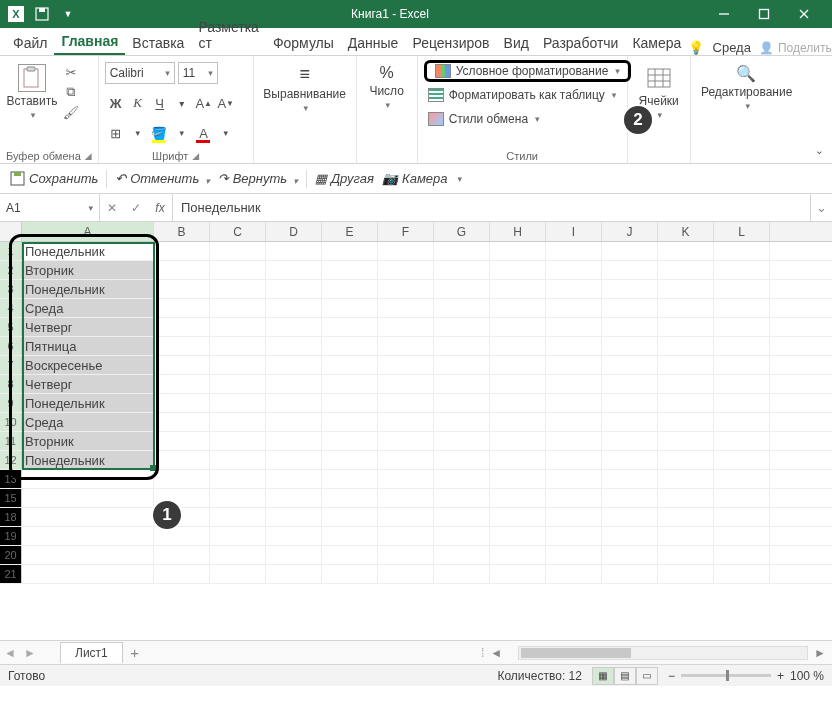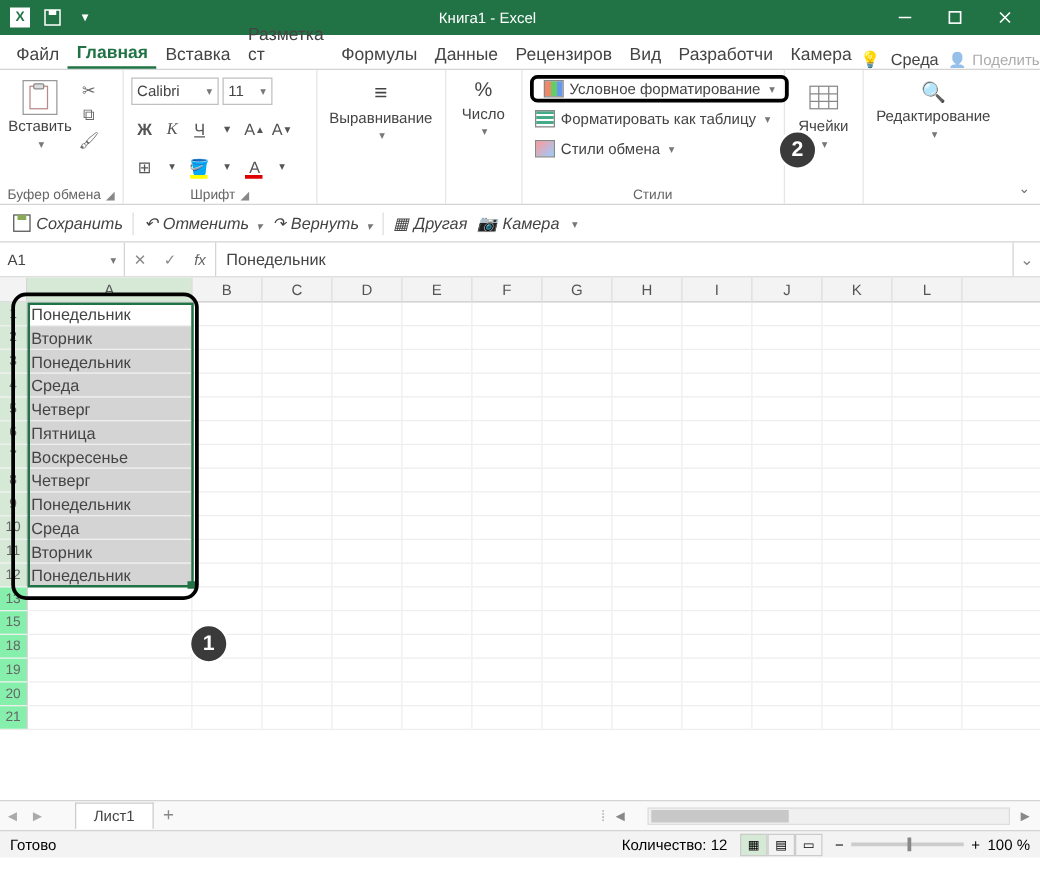--- a/index.html
+++ b/index.html
@@ -74,21 +74,21 @@
 
 
 .grid-wrap { position: relative; height: 418px; overflow: hidden; }
 .col-headers { display: flex; height: 20px; background: #f3f3f3; border-bottom: 1px solid #ccc; }
 .corner { width: 22px; border-right: 1px solid #ccc; background: #f3f3f3; }
 .col-h { border-right: 1px solid #ddd; text-align: center; font-size: 12px; color: #555; line-height: 20px; }
 .col-h.A { width: 132px; background: #d6e9d6; }
 .col-h.other { width: 56px; }
 .rows { }
 .row { display: flex; height: 19px; border-bottom: 1px solid #eee; }
-.row-h { width: 22px; background: #86efac; border-right: 1px solid #ccc; text-align: center; font-size: 11px; color: #666; line-height: 19px; }
+.row-h { width: 22px; background: #000000; border-right: 1px solid #ccc; text-align: center; font-size: 11px; color: #666; line-height: 19px; }
 .row-h.sel { background: #d6e9d6; }
 .cell { border-right: 1px solid #eee; font-size: 13px; padding: 0 3px; line-height: 19px; overflow: hidden; white-space: nowrap; }
 .cell.A { width: 132px; }
 .cell.oth { width: 56px; }
 .cell.selected { background: #d4d4d4; }
 .cell.active { background: #fff; }
 .selection-box { position: absolute; left: 22px; top: 20px; width: 133px; height: 228px; border: 2px solid #217346; pointer-events: none; }
 .selection-handle { position: absolute; right: -3px; bottom: -3px; width: 6px; height: 6px; background: #217346; }
 
 
@@ -100,21 +100,21 @@
 
 .sheet-tabs { height: 24px; display: flex; align-items: center; border-top: 1px solid #d4d4d4; background: #f9f9f9; font-size: 12px; }
 .sheet-tabs .nav { width: 20px; text-align: center; color: #aaa; }
 .sheet-tabs .sheet { padding: 3px 14px; background: #fff; border: 1px solid #ccc; border-bottom: none; }
 .sheet-tabs .add-sheet { width: 24px; text-align: center; color: #888; font-size: 15px; }
 .sheet-tabs .hscroll { flex: 1; display: flex; align-items: center; justify-content: flex-end; padding-right: 6px; gap: 6px; }
 .sheet-tabs .hsb { flex: 1; max-width: 290px; height: 14px; background: #f0f0f0; border: 1px solid #ddd; position: relative; margin-left: 10px; }
 .sheet-tabs .hsb-thumb { position: absolute; left: 2px; top: 1px; width: 110px; height: 10px; background: #c8c8c8; }
 
 
-.statusbar { height: 22px; background: #f3f3f3; border-top: 1px solid #d4d4d4; display: flex; align-items: center; font-size: 12px; color: #000000; padding: 0 8px; }
+.statusbar { height: 22px; background: #f3f3f3; border-top: 1px solid #d4d4d4; display: flex; align-items: center; font-size: 12px; color: #404040; padding: 0 8px; }
 .statusbar .left { }
 .statusbar .right { margin-left: auto; display: flex; align-items: center; gap: 10px; }
 .statusbar .view-btns { display: flex; gap: 0; }
 .statusbar .vb { width: 22px; height: 18px; border: 1px solid #ccc; display: inline-flex; align-items: center; justify-content: center; font-size: 10px; }
 .statusbar .vb.active { background: #d6e9d6; }
 .statusbar .zoom { display: flex; align-items: center; gap: 6px; }
 .statusbar .zslider { width: 90px; height: 3px; background: #ccc; position: relative; }
 .statusbar .zslider::after { content: ""; position: absolute; left: 50%; top: -4px; width: 3px; height: 11px; background: #888; }
 </style>
 </head>

